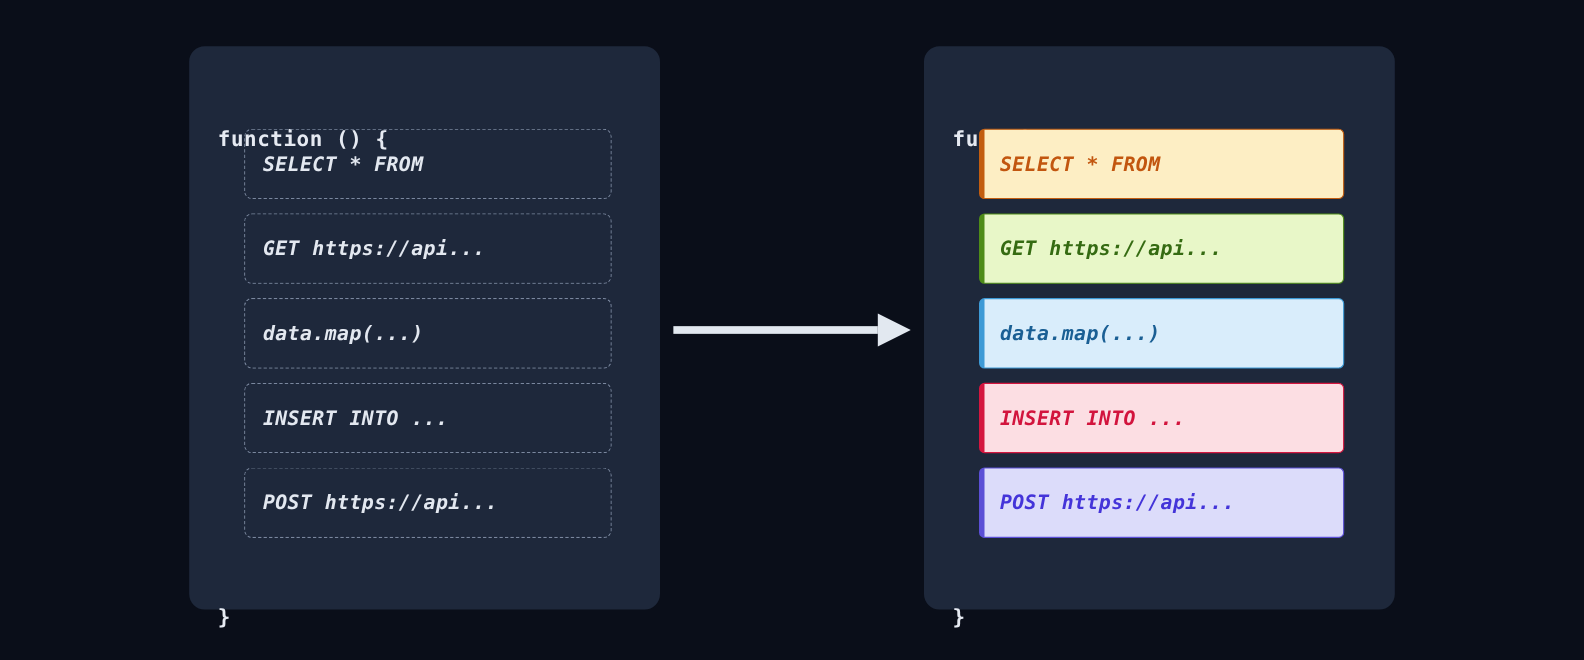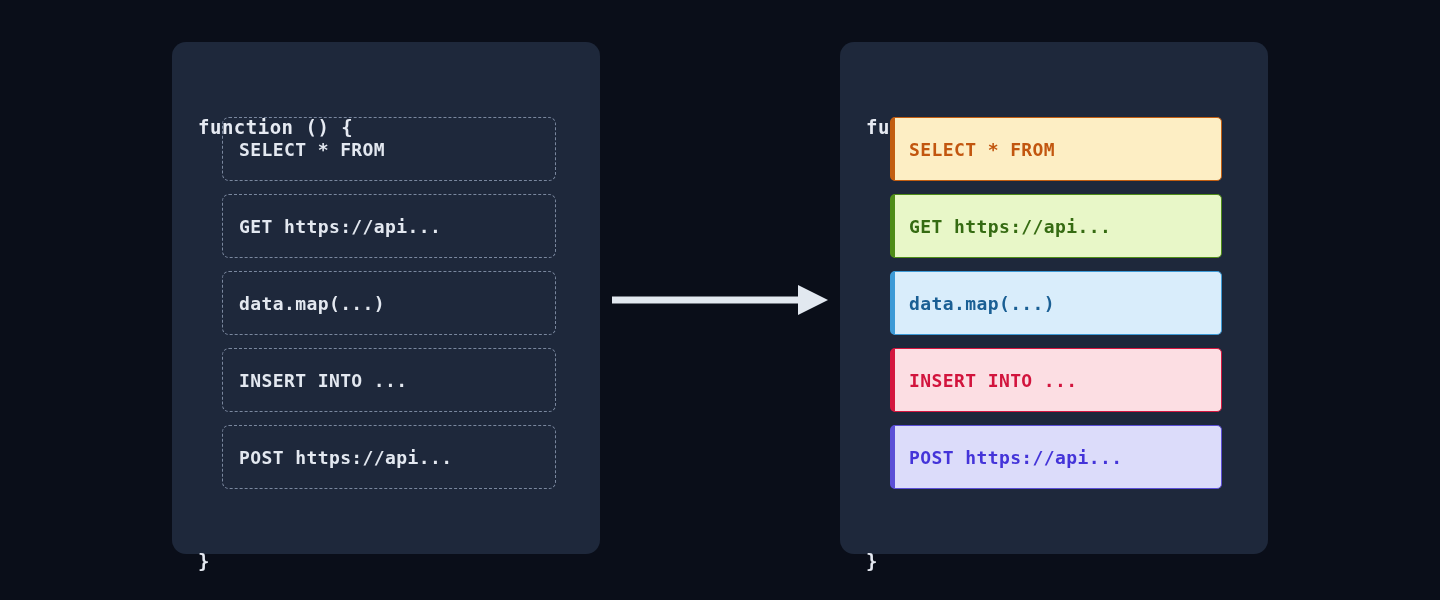--- a/index.html
+++ b/index.html
@@ -52,20 +52,21 @@
   }
   .code-brace.open  { top: 74px; }
   .code-brace.close { top: 508px; }
 
   
   .blocks {
     position: absolute;
     left: 50px;
     top: 75px;
     width: 334px;
+    font-style: italic;
   }
   .blocks.right {
     left: 50px;
     width: 332px;
   }
 
   
   .block-plain {
     box-sizing: border-box;
     height: 64px;

